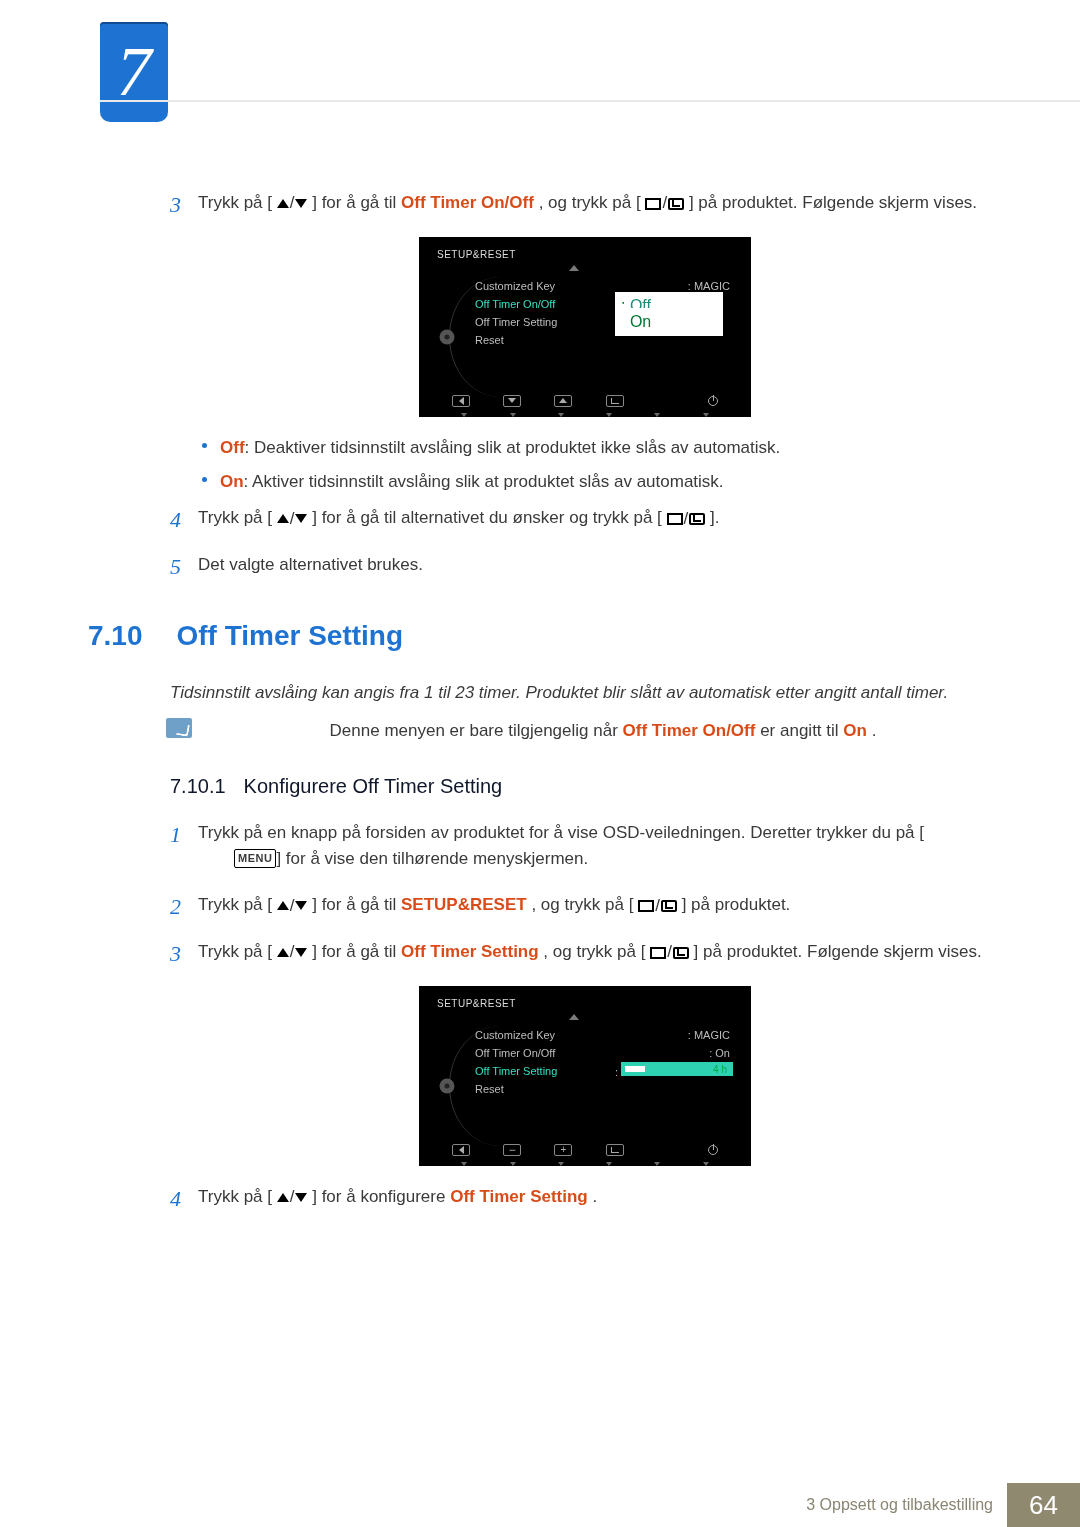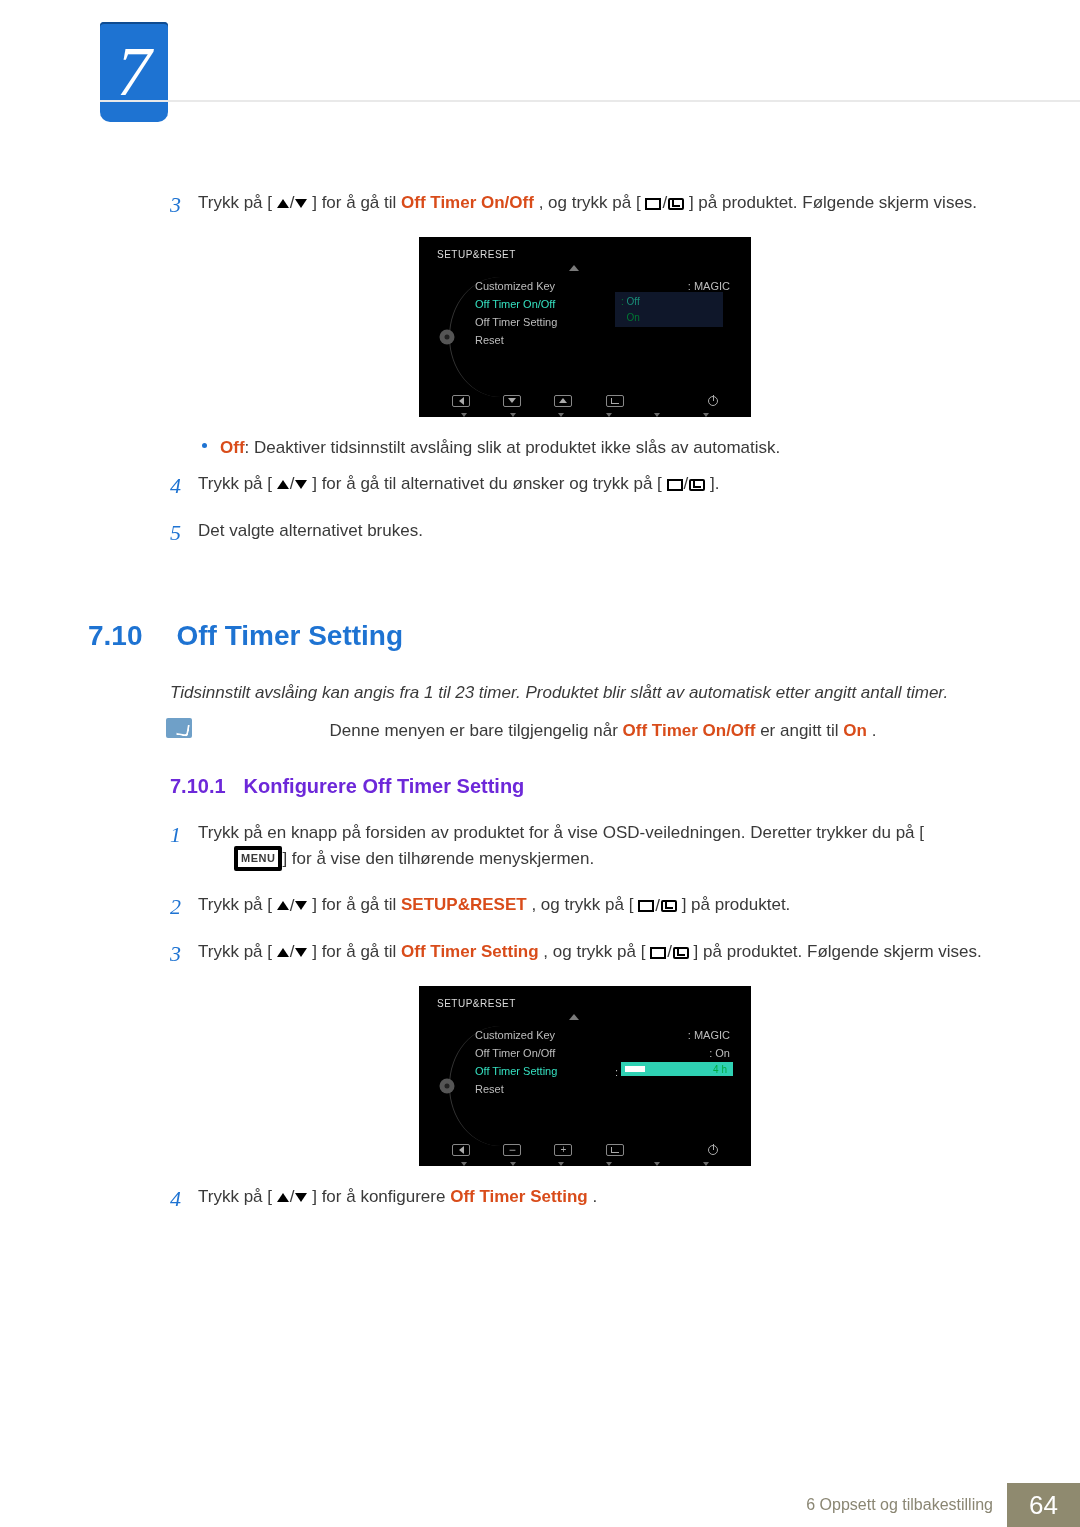--- a/index.html
+++ b/index.html
@@ -23,33 +23,33 @@
   .bullets .b { position: relative; padding-left: 22px; margin: 8px 0; }
   .bullets .b::before { content: ""; position: absolute; left: 4px; top: 8px; width: 5px; height: 5px; background: #1e73d2; border-radius: 50%; }
 
   .icon-inline { display: inline-flex; align-items: center; gap: 1px; vertical-align: middle; }
   .tri-up, .tri-down { display: inline-block; width: 0; height: 0; border-left: 6px solid transparent; border-right: 6px solid transparent; }
   .tri-up { border-bottom: 9px solid #000; }
   .tri-down { border-top: 9px solid #000; }
   .rect-out { display: inline-block; width: 16px; height: 12px; border: 2px solid #000; }
   .enter-ico { display:inline-block; width:16px; height:12px; border:2px solid #000; position:relative; border-radius:2px; }
   .enter-ico::after { content:""; position:absolute; right:2px; bottom:1px; width:6px; height:5px; border-left:2px solid #000; border-bottom:2px solid #000; }
-  .menu-chip { display:inline-block; font-size:11px; border:4px solid #000000; padding:0 3px; border-radius:2px; vertical-align:2px; letter-spacing:0.5px; font-weight:700;margin-left:36px; }
+  .menu-chip { display:inline-block; font-size:11px; border:1px solid #000000; padding:0 3px; border-radius:2px; vertical-align:2px; letter-spacing:0.5px; font-weight:700;margin-left:36px; }
 
   
   .osd { width: 332px; height: 180px; background: #000; margin: 14px auto 18px auto; color: #bdbdbd; font-size: 11px; position: relative; }
   .osd .title-bar { position:absolute; left:18px; top:10px; font-size:10px; letter-spacing:0.5px; color:#dcdcdc; }
   .osd .top-arrow { position:absolute; left:150px; top:28px; width:0; height:0; border-left:5px solid transparent; border-right:5px solid transparent; border-bottom:6px solid #7a7a7a; }
   .osd .curve { position:absolute; left:30px; top:40px; width:60px; height:120px; border-left:1px solid #5a5a5a; border-radius: 60px 0 0 60px / 70px 0 0 70px; opacity:.6; }
   .osd .gear { position:absolute; left:18px; top:90px; width:20px; height:20px; }
   .osd .menu-col { position:absolute; left:56px; top:40px; width:120px; }
   .osd .val-col  { position:absolute; left:191px; top:40px; width:120px;text-align:right; }
   .osd .row { height:18px; line-height:18px; }
   .osd .hl-cyan { color:#35e0c0; }
-  .osd .sel-box { position:absolute; background:#0f172a; color:#073; font-size:10px; padding:2px 6px; }
+  .osd .sel-box { position:absolute; background:#ffffff; color:#073; font-size:16px; padding:2px 6px; }
   .osd .sel-dim { color:#1a8d78; }
   .osd .btnrow { position:absolute; left:0; right:0; bottom:6px; height:20px; display:flex; justify-content:space-evenly; align-items:center; }
   .osd .mini { width:18px; height:12px; border:1px solid #888; border-radius:2px; display:flex; align-items:center; justify-content:center; }
   .osd .mini.blank { border:none; }
   .osd .mini .t-up { width:0;height:0;border-left:4px solid transparent;border-right:4px solid transparent;border-bottom:5px solid #aaa; }
   .osd .mini .t-dn { width:0;height:0;border-left:4px solid transparent;border-right:4px solid transparent;border-top:5px solid #aaa; }
   .osd .mini .t-lt { width:0;height:0;border-top:4px solid transparent;border-bottom:4px solid transparent;border-right:5px solid #aaa; }
   .osd .mini .ent { width:8px;height:6px;border-left:1px solid #aaa;border-bottom:1px solid #aaa; }
   .osd .mini .plus { color:#aaa; font-size:10px; line-height:1; }
   .osd .mini .minus { color:#aaa; font-size:12px; line-height:1; }
@@ -60,21 +60,21 @@
 
   .osd .slider { position:absolute; left:202px; top:76px; width:112px; height:14px; background:#2fd1b3; display:flex; align-items:center; }
   .osd .slider .fill { height:6px; background:#fff; margin-left:4px; }
   .osd .slider .val { position:absolute; right:6px; top:0; font-size:10px; color:#0a4; }
 
   
   .sec-row { position:absolute; left:88px; width:912px; }
   .sec-num { color:#1e73d2; font-size:28px; font-weight:700; display:inline-block; width:84px; }
   .sec-title { color:#1e73d2; font-size:28px; font-weight:700; }
 
-  .subsec { color:#6d28d9; font-size:20px; font-weight:700; margin: 26px 0 18px 0; }
+  .subsec { color:#0f172a; font-size:20px; font-weight:400; margin: 26px 0 18px 0; }
   .subsec .snum { display:inline-block; width:68px; }
 
   .note-row { position:relative; padding-left:36px; margin:12px 0 4px 0;text-align:center; }
   .note-ico { position:absolute; left:-4px; top:0; width:26px; height:20px; background:#6fa0c8; border-radius:2px; }
   .note-ico::after { content:""; position:absolute; right:3px; bottom:2px; width:10px; height:10px; border:2px solid #fff; border-top:none; border-left:none; transform:rotate(10deg); border-radius:0 0 4px 0; }
 
   
   .footer { position:absolute; left:0; bottom:0; width:1080px; height:44px; }
   .footer .bar { position:absolute; right:0; bottom:0; width:560px; height:44px; display:flex; align-items:center; justify-content:flex-end; }
   .footer .label { color:#8a8673; font-size:16px; padding-right:14px; }
@@ -149,20 +149,23 @@
           <span></span>
           <span></span>
           <span></span>
         </div>
   </div>
 
   <div class="bullets">
     <div class="b">
       <span class="bold-red">Off</span><span>: Deaktiver tidsinnstilt avslåing slik at produktet ikke slås av automatisk.</span>
     </div>
+    <div class="b">
+      <span class="bold-red">On</span><span>: Aktiver tidsinnstilt avslåing slik at produktet slås av automatisk.</span>
+    </div>
   </div>
 
   <div class="numlist">
     <span class="num">4</span>
     <span>Trykk på [</span>
     <span class="icon-inline"><span class="tri-up"></span>/<span class="tri-down"></span></span>
     <span>] for å gå til alternativet du ønsker og trykk på [</span>
     <span class="icon-inline"><span class="rect-out"></span>/<span class="enter-ico"></span></span>
     <span>].</span>
   </div>
@@ -280,18 +283,18 @@
     <span class="icon-inline"><span class="tri-up"></span>/<span class="tri-down"></span></span>
     <span>] for å konfigurere </span>
     <span class="bold-red">Off Timer Setting</span>
     <span>.</span>
   </div>
 
 </div>
 
 <div class="footer">
   <div class="bar">
-    <span class="label">6 Oppsett og tilbakestilling</span>
+    <span class="label">3 Oppsett og tilbakestilling</span>
     <span class="pg">64</span>
   </div>
 </div>
 
 </div>
 
 </body></html>

